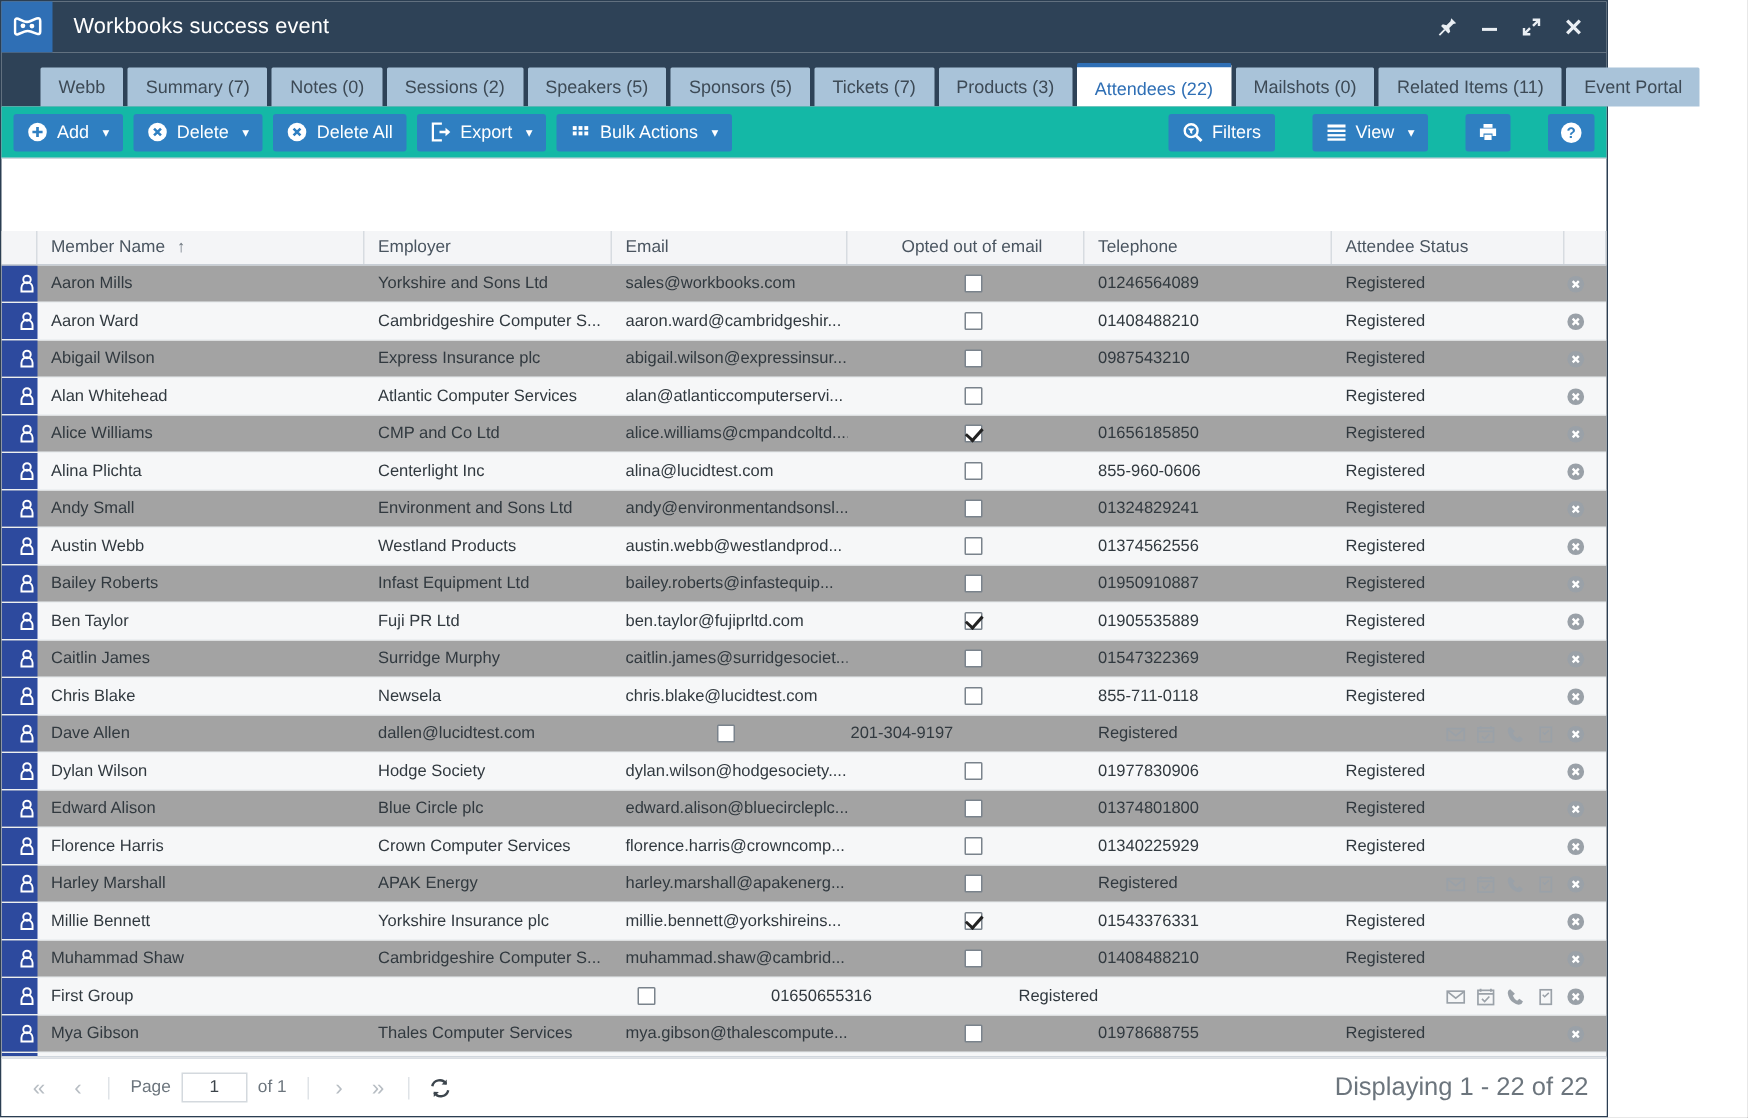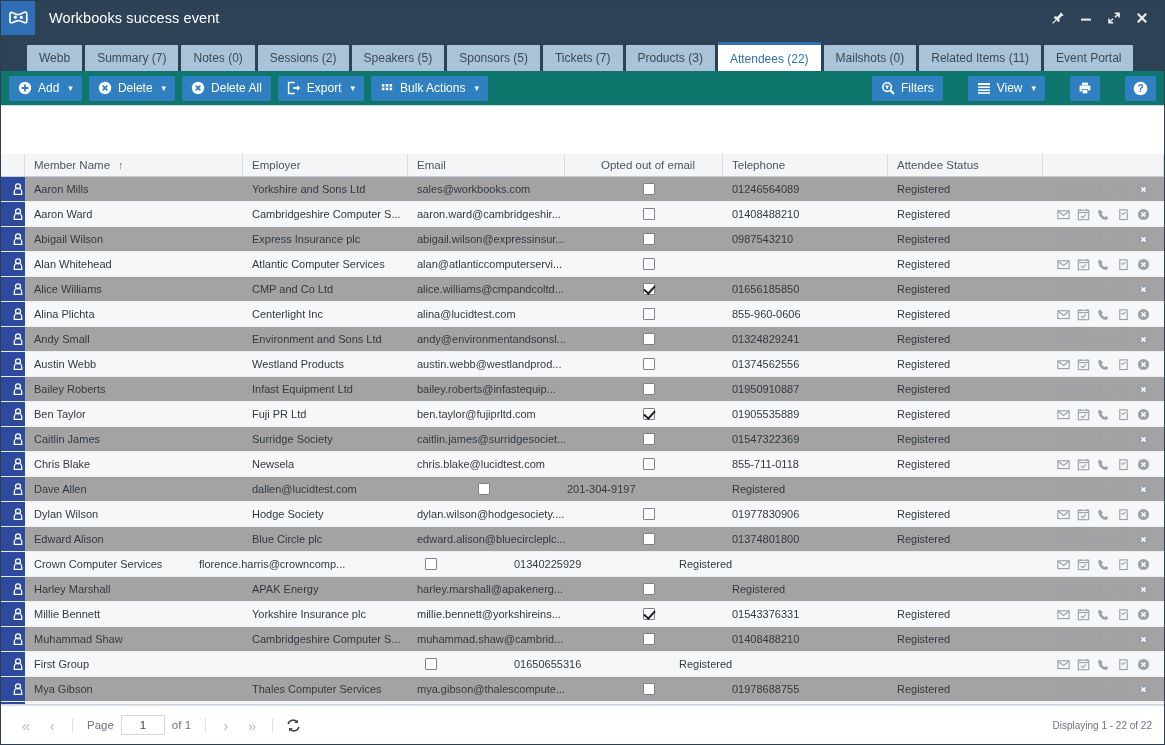--- a/index.html
+++ b/index.html
@@ -3,21 +3,21 @@
 <meta charset="utf-8">
 <style>
   * { box-sizing: border-box; margin: 0; padding: 0; }
   html, body {
     width: 1165px; height: 745px;
     font-family: "Liberation Sans", sans-serif;
     background: #ffffff;
     overflow: hidden;
   }
   #app {
-    width: 1165px; height: 745px;
+    width: 1072px; height: 745px;
     display: flex; flex-direction: column;
     border: 1px solid #2b3e52;
     background: #fff;
   }
 
   
   .titlebar {
     height: 34px; flex: 0 0 34px;
     background: #2e4257;
     display: flex; align-items: center;
@@ -67,21 +67,21 @@
     background: #ffffff;
     color: #2f6fb5;
     border-top: 3px solid #2f6fb5;
     height: 29px;
     padding-top: 1px;
   }
 
   
   .toolbar {
     height: 35px; flex: 0 0 35px;
-    background: #0f766e;
+    background: #14b8a6;
     display: flex; align-items: center;
     padding: 0 8px 0 8px;
     gap: 7px;
     border-bottom: 1px solid #cfd6dd;
   }
   .tbtn {
     height: 25px;
     background: #2f7fc1;
     color: #ffffff;
     font-size: 12px;
@@ -187,21 +187,21 @@
   .psep { width:1px; height:15px; background:#dfe3e7; margin: 0 7px; }
   .plabel { margin: 0 7px; color:#6c757d; }
   .pinput {
     width: 44px; height: 20px;
     border: 1px solid #d4d9de; background:#fff;
     font-size: 11.5px; color:#3b434a;
     text-align: center;
     font-family: "Liberation Sans", sans-serif;
   }
   .refresh { color:#3c454d; font-size:14px; }
-  .disp { margin-left: auto; color:#6c757d; font-size:10px; }
+  .disp { margin-left: auto; color:#6c757d; font-size:17px; }
 </style>
 </head>
 <body>
 
 <div id="app">
 
   <div class="titlebar">
     <div class="logo-box">
       <svg width="19" height="17" viewBox="0 0 19 17">
         <path d="M1 4 Q1 2 3 2.5 L7 4.2 Q9 5 11 4.2 L15.5 2.3 Q17.8 1.6 17.8 4 L17.8 11 Q17.8 13.2 15.8 12.6 L11.4 11 Q9.3 10.3 7.3 11.1 L3 12.8 Q1 13.4 1 11.2 Z" fill="none" stroke="#ffffff" stroke-width="1.7" stroke-linejoin="round"></path>
@@ -896,21 +896,21 @@
           </div>
         </div>
         <div class="grow">
           <div class="cell c-icon">
             <svg width="14" height="14" viewBox="0 0 14 14">
               <circle cx="7" cy="4.3" r="2.5" stroke="#ffffff" stroke-width="1.3" fill="none"></circle>
               <path d="M3.3 12.3 V9.9 a3.7 3.7 0 0 1 7.4 0 v2.4 Z" stroke="#ffffff" stroke-width="1.3" fill="none"></path>
             </svg>
           </div>
           <div class="cell c-name">Caitlin James</div>
-          <div class="cell c-emp">Surridge Society</div>
+          <div class="cell c-emp">Surridge Murphy</div>
           <div class="cell c-email">caitlin.james@surridgesociet...</div>
           <div class="cell c-opt">
             <span class="chk"></span>
           </div>
           <div class="cell c-tel">01547322369</div>
           <div class="cell c-stat">Registered</div>
           <div class="cell c-act">
             <span class="act-ic">
               <svg width="13" height="13" viewBox="0 0 14 14">
                 <rect x="0.9" y="3" width="12.2" height="8.4" stroke="#9aa1a8" stroke-width="1.2" fill="none"></rect>
@@ -1139,20 +1139,21 @@
             </span>
           </div>
         </div>
         <div class="grow alt">
           <div class="cell c-icon">
             <svg width="14" height="14" viewBox="0 0 14 14">
               <circle cx="7" cy="4.3" r="2.5" stroke="#ffffff" stroke-width="1.3" fill="none"></circle>
               <path d="M3.3 12.3 V9.9 a3.7 3.7 0 0 1 7.4 0 v2.4 Z" stroke="#ffffff" stroke-width="1.3" fill="none"></path>
             </svg>
           </div>
+          <div class="cell c-name">Florence Harris</div>
           <div class="cell c-emp">Crown Computer Services</div>
           <div class="cell c-email">florence.harris@crowncomp...</div>
           <div class="cell c-opt">
             <span class="chk"></span>
           </div>
           <div class="cell c-tel">01340225929</div>
           <div class="cell c-stat">Registered</div>
           <div class="cell c-act">
             <span class="act-ic">
               <svg width="13" height="13" viewBox="0 0 14 14">

